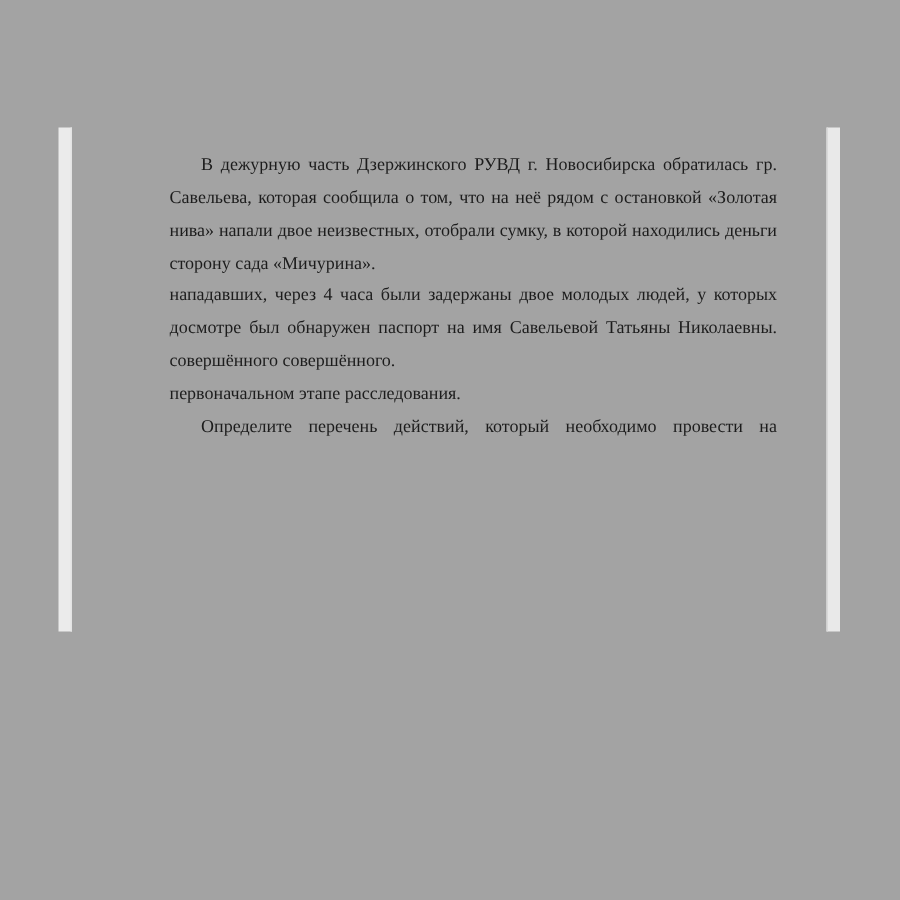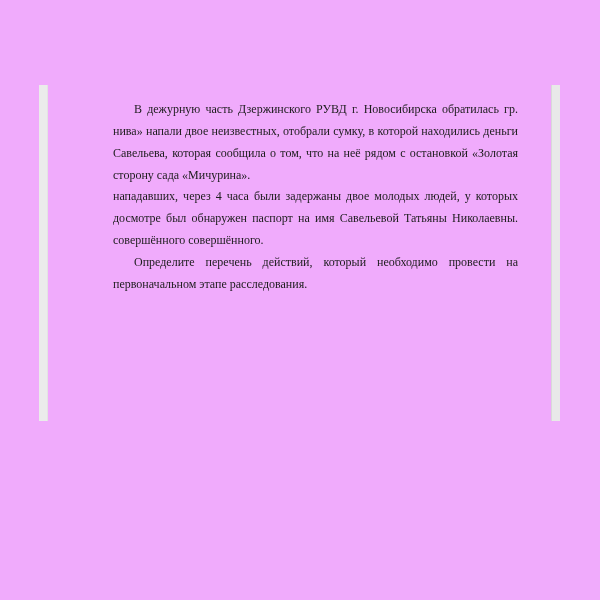--- a/index.html
+++ b/index.html
@@ -4,21 +4,21 @@
 <style>
   html, body {
     margin: 0;
     padding: 0;
     background: #ffffff;
   }
   .canvas {
     position: relative;
     width: 600px;
     height: 600px;
-    background: #f0abfc;
+    background: #a3a3a3;
     overflow: hidden;
     font-family: "Liberation Serif", "DejaVu Serif", serif;
   }
   .page-edge {
     position: absolute;
     top: 85px;
     height: 336px;
     width: 8px;
   }
   .page-edge.left {
@@ -60,29 +60,29 @@
 </style>
 </head>
 <body>
 
 <div class="canvas">
   <div class="page-edge left"></div>
   <div class="page-edge right"></div>
   <div class="doc-text" id="doc" style="color: rgb(28, 28, 28);">
       <div class="para">
         <div class="line first">В дежурную часть Дзержинского РУВД г. Новосибирска обратилась гр.</div>
+        <div class="line">Савельева, которая сообщила о том, что на неё рядом с остановкой «Золотая</div>
         <div class="line">нива» напали двое неизвестных, отобрали сумку, в которой находились деньги</div>
-        <div class="line">Савельева, которая сообщила о том, что на неё рядом с остановкой «Золотая</div>
         <div class="line last">сторону сада «Мичурина».</div>
       </div>
       <div class="para">
         <div class="line">нападавших, через 4 часа были задержаны двое молодых людей, у которых при</div>
         <div class="line">досмотре был обнаружен паспорт на имя Савельевой Татьяны Николаевны.</div>
       </div>
       <div class="para">
         <div class="line last">совершённого совершённого.</div>
       </div>
       <div class="para">
+        <div class="line last">первоначальном этапе расследования.</div>
         <div class="line first">Определите перечень действий, который необходимо провести на</div>
-        <div class="line last">первоначальном этапе расследования.</div>
       </div>
     </div>
 </div>
 
 </body></html>

